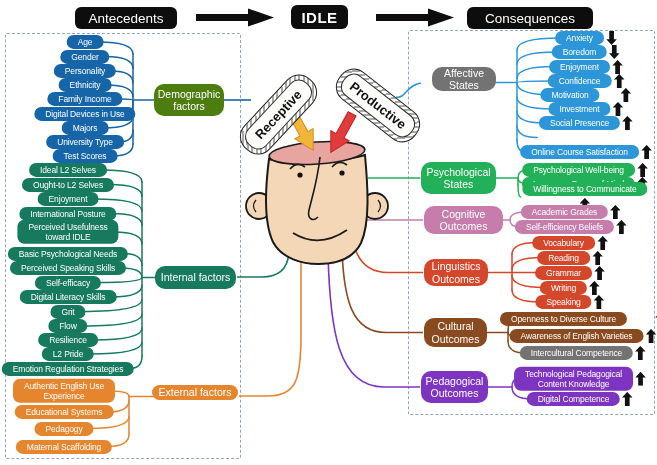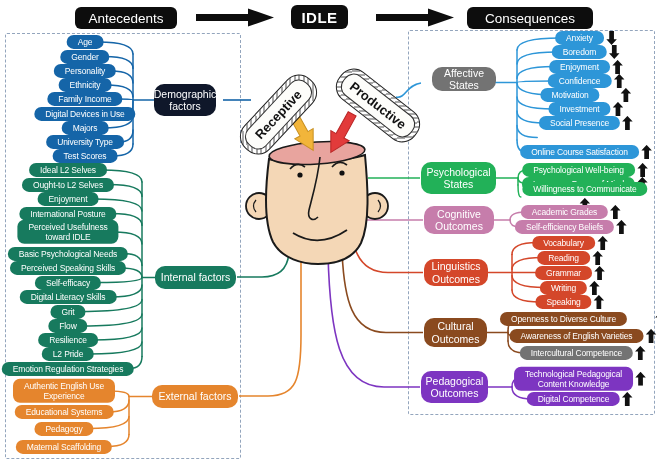--- a/index.html
+++ b/index.html
@@ -144,21 +144,21 @@
       <path d="M512,387 L486,387" fill="none" stroke="#7d35c1" stroke-width="1.5" stroke-linecap="round" stroke-linejoin="round"></path>
     </svg>
 
   <div class="pill" id="pill-receptive">
     <div class="pill-inner">Receptive</div>
   </div>
   <div class="pill" id="pill-productive">
     <div class="pill-inner">Productive</div>
   </div>
 
-<div class="hub" style="left: 154px; top: 84px; width: 62px; height: 32px; background: #0f172a;">Demographic
+<div class="hub" style="left: 154px; top: 84px; width: 70px; height: 32px; background: #4d7c0f;">Demographic
 factors</div>
     <div class="row" style="left: 85px; top: 42px;">
       <span class="leaf" style="background: rgb(21, 101, 168);">Age</span>
     </div>
     <div class="row" style="left: 85px; top: 56.5px;">
       <span class="leaf" style="background: rgb(21, 101, 168);">Gender</span>
     </div>
     <div class="row" style="left: 85px; top: 71px;">
       <span class="leaf" style="background: rgb(21, 101, 168);">Personality</span>
     </div>
@@ -217,21 +217,21 @@
     </div>
     <div class="row" style="left: 68px; top: 340px;">
       <span class="leaf" style="background: rgb(23, 122, 94);">Resilience</span>
     </div>
     <div class="row" style="left: 68px; top: 354px;">
       <span class="leaf" style="background: rgb(23, 122, 94);">L2 Pride</span>
     </div>
     <div class="row" style="left: 68px; top: 368.5px;">
       <span class="leaf" style="background: rgb(23, 122, 94);">Emotion Regulation Strategies</span>
     </div>
-    <div class="hub" style="left: 152px; top: 385px; width: 86px; height: 23px; background: rgb(229, 133, 45);">External factors</div>
+    <div class="hub" style="left: 152px; top: 385px; width: 86px; height: 15px; background: rgb(229, 133, 45);">External factors</div>
     <div class="row" style="left: 64px; top: 391px;">
       <span class="leaf" style="background: rgb(229, 133, 45);">Authentic English Use
 Experience</span>
     </div>
     <div class="row" style="left: 64px; top: 412px;">
       <span class="leaf" style="background: rgb(229, 133, 45);">Educational Systems</span>
     </div>
     <div class="row" style="left: 64px; top: 428.5px;">
       <span class="leaf" style="background: rgb(229, 133, 45);">Pedagogy</span>
     </div>
@@ -301,21 +301,21 @@
       <svg viewBox="0 0 12 16" width="11" height="14" class="trend">
         <path d="M6 0 L12 6.5 L8.7 6.5 L8.7 16 L3.3 16 L3.3 6.5 L0 6.5 Z" fill="#111"></path>
       </svg>
     </div>
     <div class="row" style="left: 585px; top: 197px; flex-direction: column;">
       <span class="leaf" style="background: rgb(34, 177, 88);">Willingness to Communicate</span>
       <svg viewBox="0 0 12 16" width="11" height="14" class="trend">
         <path d="M6 0 L12 6.5 L8.7 6.5 L8.7 16 L3.3 16 L3.3 6.5 L0 6.5 Z" fill="#111"></path>
       </svg>
     </div>
-    <div class="hub" style="left: 424px; top: 206px; width: 70px; height: 28px; background: rgb(198, 125, 171);">Cognitive
+    <div class="hub" style="left: 424px; top: 206px; width: 79px; height: 28px; background: rgb(198, 125, 171);">Cognitive
 Outcomes</div>
     <div class="row" style="left: 571px; top: 212px;">
       <span class="leaf" style="background: rgb(198, 125, 171);">Academic Grades</span>
       <svg viewBox="0 0 12 16" width="11" height="14" class="trend">
         <path d="M6 0 L12 6.5 L8.7 6.5 L8.7 16 L3.3 16 L3.3 6.5 L0 6.5 Z" fill="#111"></path>
       </svg>
     </div>
     <div class="row" style="left: 571px; top: 227px;">
       <span class="leaf" style="background: rgb(198, 125, 171);">Self-efficiency Beliefs</span>
       <svg viewBox="0 0 12 16" width="11" height="14" class="trend">

